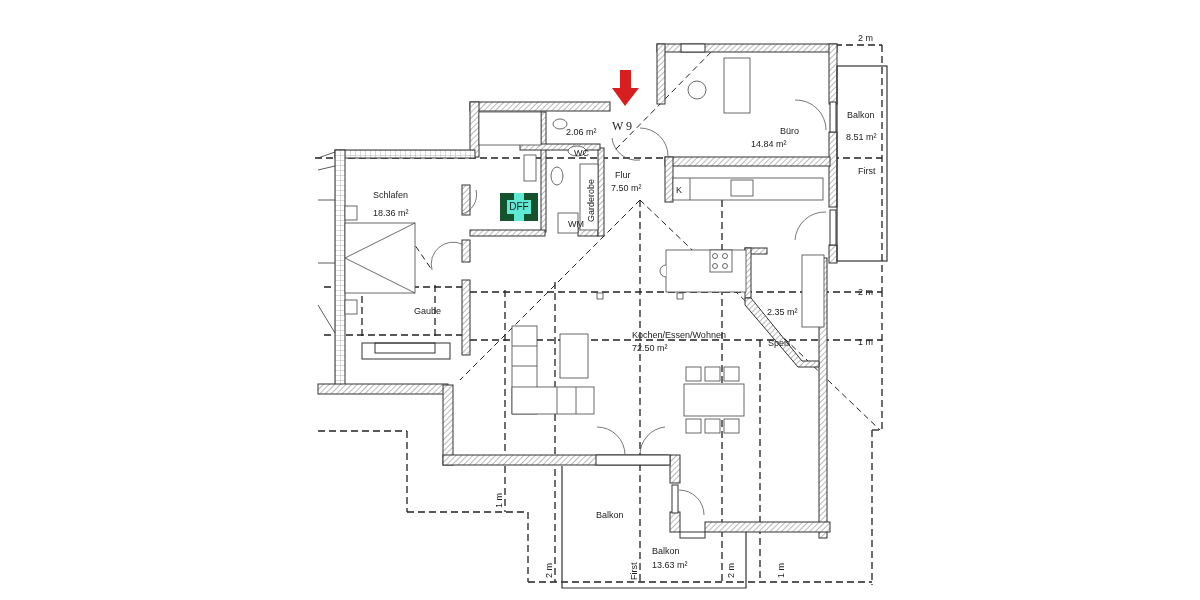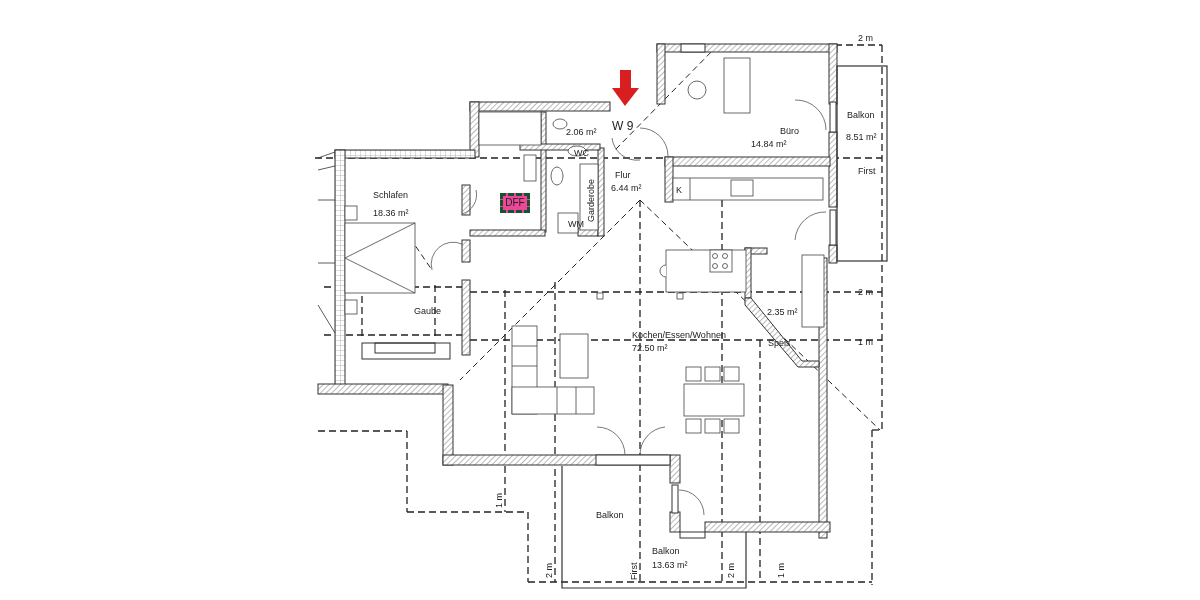--- a/index.html
+++ b/index.html
@@ -1,21 +1,21 @@
 <!DOCTYPE html>
 <html><head>
 <meta charset="utf-8">
 <style>
   html, body { margin:0; padding:0; background:#ffffff; }
   body { width:1200px; height:600px; overflow:hidden; position:relative; font-family:"Liberation Sans", sans-serif; }
   #plan { position:absolute; left:0; top:0; width:1200px; height:600px; }
   .lbl { position:absolute; font-size:9px; color:#222; line-height:11px; white-space:nowrap; font-family:"Liberation Sans", sans-serif; }
   .lbl.big { font-size:12px; }
   .lbl.vert { transform:rotate(-90deg); transform-origin:left top; }
-  .box { position:absolute; border:3px solid #14532d; font-size:10px; text-align:center; line-height:14px; color:#222; background:#ec4899; }
+  .box { position:absolute; border:7px solid #14532d; font-size:10px; text-align:center; line-height:14px; color:#222; background:#5eead4; }
 </style>
 </head>
 <body>
 
 <svg id="plan" viewBox="0 0 1200 600" xmlns="http://www.w3.org/2000/svg">
   <defs>
     <pattern id="hatch" width="4" height="4" patternUnits="userSpaceOnUse" patternTransform="rotate(45)">
       <rect width="4" height="4" fill="#ffffff"></rect>
       <line x1="0" y1="0" x2="0" y2="4" stroke="#8a8a8a" stroke-width="1.2"></line>
     </pattern>
@@ -185,27 +185,27 @@
     <line x1="318" y1="263" x2="335" y2="263"></line>
     <line x1="318" y1="305" x2="335" y2="333"></line>
   </g>
 
   <g>
     <rect x="620" y="70" width="11" height="20" fill="#d81e1e"></rect>
     <polygon points="612,88 639,88 625,106" fill="#d81e1e"></polygon>
   </g>
 </svg>
 
-<div class="lbl big" style="left:612px;top:121px;">W 9</div>
+<div class="lbl big" style="left:612px;top:121px;font-family:Liberation Serif, serif;">W 9</div>
 
 <div class="lbl" style="left:574px;top:116px;margin-top:32px;">WC</div>
 <div class="lbl" style="left:566px;top:127px;">2.06 m²</div>
 
 <div class="lbl" style="left:615px;top:170px;">Flur</div>
-<div class="lbl" style="left:611px;top:183px;">6.44 m²</div>
+<div class="lbl" style="left:611px;top:183px;">7.50 m²</div>
 
 <div class="lbl" style="left:752px;top:126px;padding-left:28px;">Büro</div>
 <div class="lbl" style="left:751px;top:139px;">14.84 m²</div>
 
 <div class="lbl" style="left:847px;top:110px;">Balkon</div>
 <div class="lbl" style="left:846px;top:124px;margin-top:8px;">8.51 m²</div>
 
 <div class="lbl" style="left:373px;top:190px;">Schlafen</div>
 <div class="lbl" style="left:373px;top:208px;">18.36 m²</div>
 

